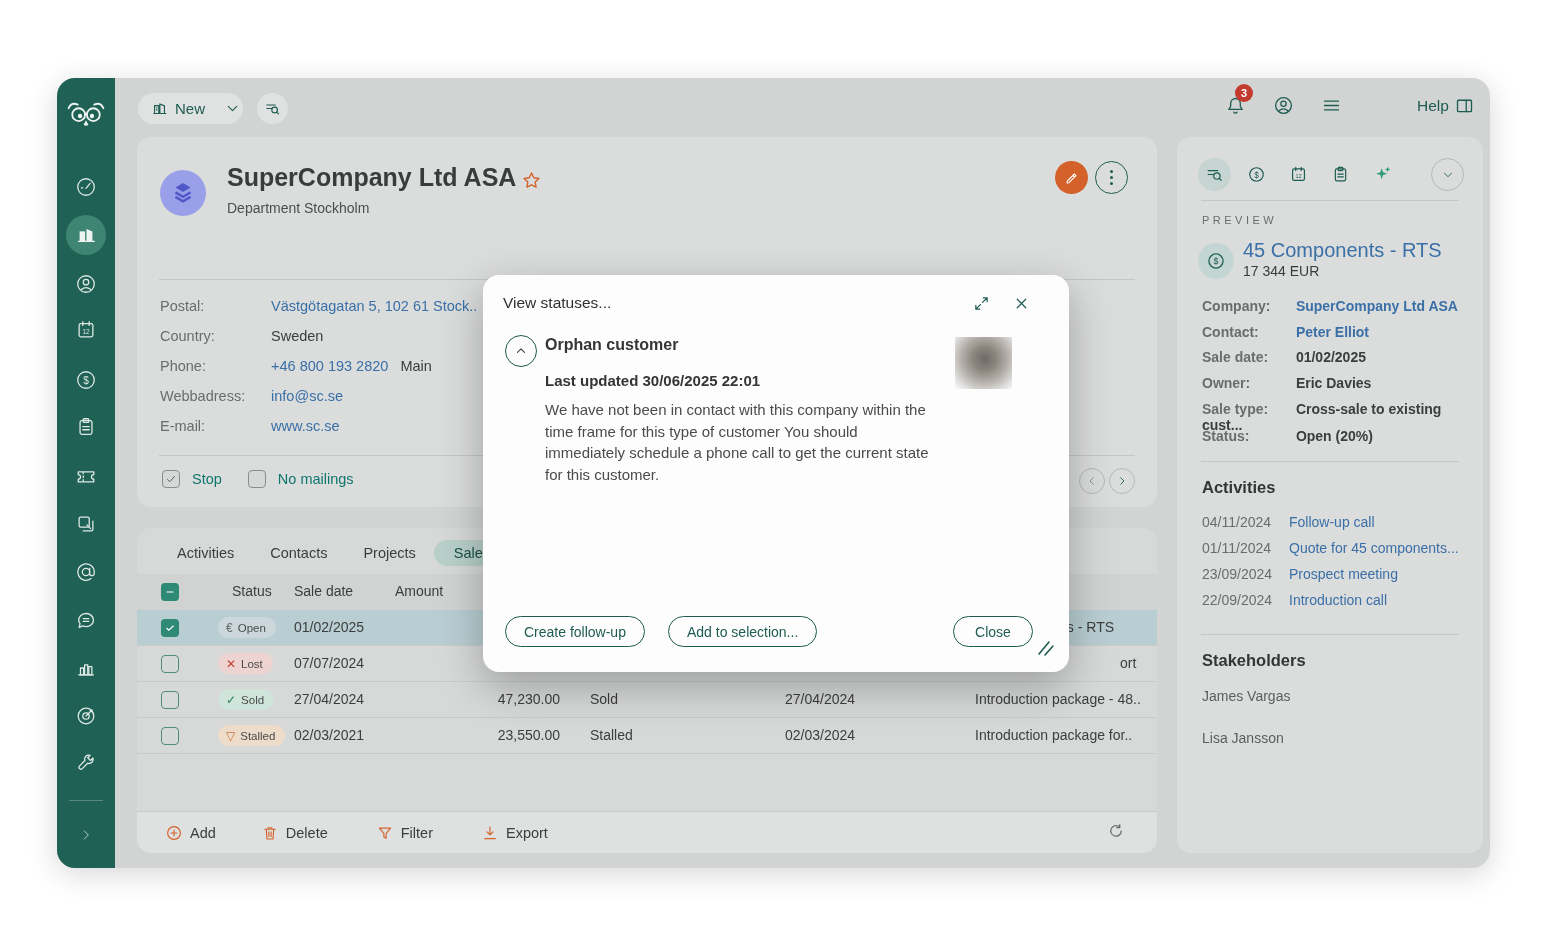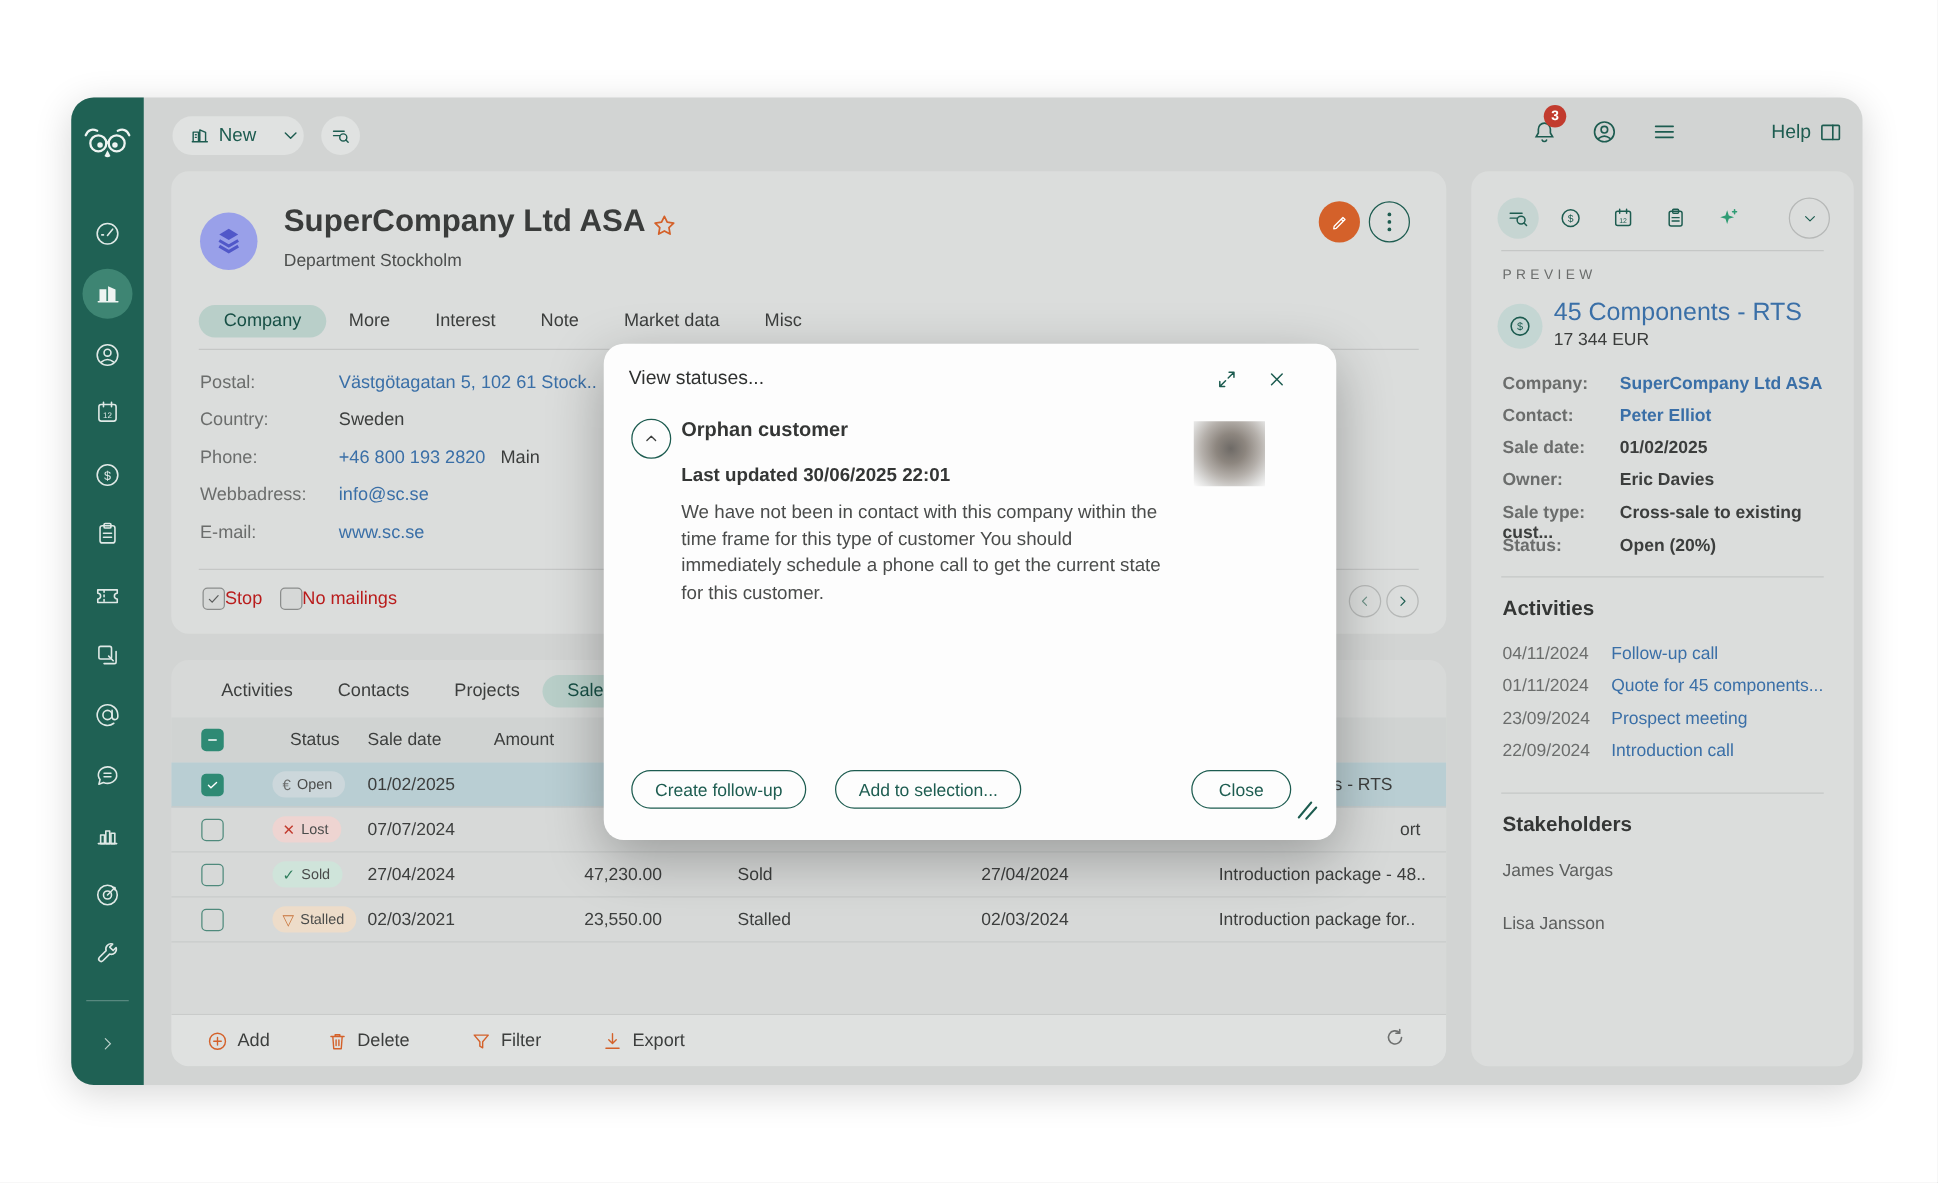--- a/index.html
+++ b/index.html
@@ -60,21 +60,21 @@
            display:flex; flex-direction:column; align-items:center; justify-content:center; gap:3px; cursor:pointer; }
   .kebab i { width:3px; height:3px; border-radius:50%; background:#1d5c50; }
   .tabs { position:absolute; left:22px; top:105px; height:30px; display:flex; align-items:center; }
   .tab { font-size:14.5px; color:#3c3e3d; padding:5px 18px; cursor:pointer; white-space:nowrap; }
   .tab.active { background:#b9cfc9; color:#174f45; border-radius:15px; padding:5px 20px; }
   .hline { position:absolute; height:1px; background:#c5c7c6; }
   .f-row { position:absolute; left:23px; font-size:14.5px; }
   .f-label { display:inline-block; width:107px; color:#6b6d6c; }
   .f-val { color:#3c3e3d; }
   .link { color:#3a6fa7; cursor:pointer; }
-  .cbrow { position:absolute; top:333px; left:25px; display:flex; align-items:center; font-size:14.5px; color:#b91c1c; }
+  .cbrow { position:absolute; top:333px; left:25px; display:flex; align-items:center; gap:12px; font-size:14.5px; color:#0f766e; }
   .cb-out { width:18px; height:18px; border:1.5px solid #8b8d8c; border-radius:4px; background:#d6d8d7;
             display:flex; align-items:center; justify-content:center; cursor:pointer; }
   .cb-out svg { width:12px; height:12px; stroke:#5c5e5d; fill:none; stroke-width:2; stroke-linecap:round; }
   .pagenav { position:absolute; top:331px; width:26px; height:26px; border-radius:50%; border:1px solid #b6b8b7;
              display:flex; align-items:center; justify-content:center; cursor:pointer; }
   .pagenav svg { width:12px; height:12px; fill:none; stroke-width:1.8; stroke-linecap:round; stroke-linejoin:round; }
 
   
   .ltabs { position:absolute; left:22px; top:10px; height:30px; display:flex; align-items:center; }
   .thead { position:absolute; left:0; top:46px; width:1020px; height:36px; background:#d0d3d2; font-size:14px; color:#3c3e3d; }
@@ -86,21 +86,21 @@
   .cbx svg { width:12px; height:12px; stroke:#fff; fill:none; stroke-width:2.2; stroke-linecap:round; }
   .col { position:absolute; top:9px; }
   .col-status-h { left:95px; } .col-date-h { left:157px; } .col-amt-h { left:258px; }
   .badge-pill { position:absolute; left:81px; top:7px; height:21px; border-radius:11px; padding:0 10px 0 8px;
                 display:flex; align-items:center; gap:5px; font-size:11.5px; color:#4a4c4b; }
   .bp-open { background:#ccd7db; } .bp-open .bi { color:#6b6d6c; }
   .bp-lost { background:#eed4d1; } .bp-lost .bi { color:#c23b2e; }
   .bp-sold { background:#cfe4da; } .bp-sold .bi { color:#2e7d5b; }
   .bp-stalled { background:#eddcc9; } .bp-stalled .bi { color:#c8733a; }
   .bi { font-size:12px; }
-  .col-date { left:157px; } .col-amt { left:300px; width:123px; text-align:center; }
+  .col-date { left:157px; } .col-amt { left:300px; width:123px; text-align:right; }
   .col-st2 { left:453px; } .col-dt2 { left:648px; } .col-desc { left:838px; white-space:nowrap; }
   .col-desc.indent { left:983px; }
   .ltoolbar { position:absolute; left:0; top:283px; width:1020px; height:42px; background:#dfe1e0;
               border-top:1px solid #c9cbca; border-radius:0 0 14px 14px; display:flex; align-items:center; }
   .tool { display:flex; align-items:center; gap:7px; font-size:14.5px; color:#3c3e3d; cursor:pointer; }
   .tool svg { width:18px; height:18px; stroke:#d4612a; fill:none; stroke-width:1.5; stroke-linecap:round; stroke-linejoin:round; }
   .refresh { position:absolute; right:32px; cursor:pointer; }
   .refresh svg { width:18px; height:18px; stroke:#6e706f; fill:none; stroke-width:1.7; stroke-linecap:round; }
 
   
@@ -322,28 +322,20 @@
       <svg viewBox="0 0 24 24">
             <path d="M5 16.5 L15.5 6 l2.5 2.5 L7.5 19 L4.5 19.5 z M13.5 8 l2.5 2.5"></path>
           </svg>
     </div>
     <div class="kebab">
           <i></i>
           <i></i>
           <i></i>
         </div>
 
-    <div class="tabs">
-      <div class="tab active">Company</div>
-      <div class="tab">More</div>
-      <div class="tab">Interest</div>
-      <div class="tab">Note</div>
-      <div class="tab">Market data</div>
-      <div class="tab">Misc</div>
-    </div>
     <div class="hline" style="left:22px; right:22px; top:142px"></div>
 
     <div class="f-row" style="top:161px">
       <span class="f-label">Postal:</span>
       <span class="f-val link">Västgötagatan 5, 102 61 Stock..</span>
     </div>
     <div class="f-row" style="top:191px">
       <span class="f-label">Country:</span>
       <span class="f-val">Sweden</span>
     </div>

